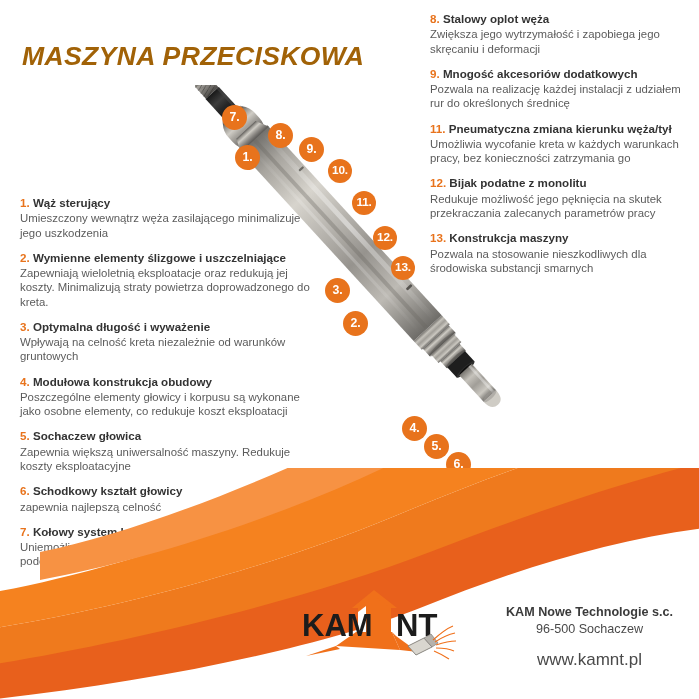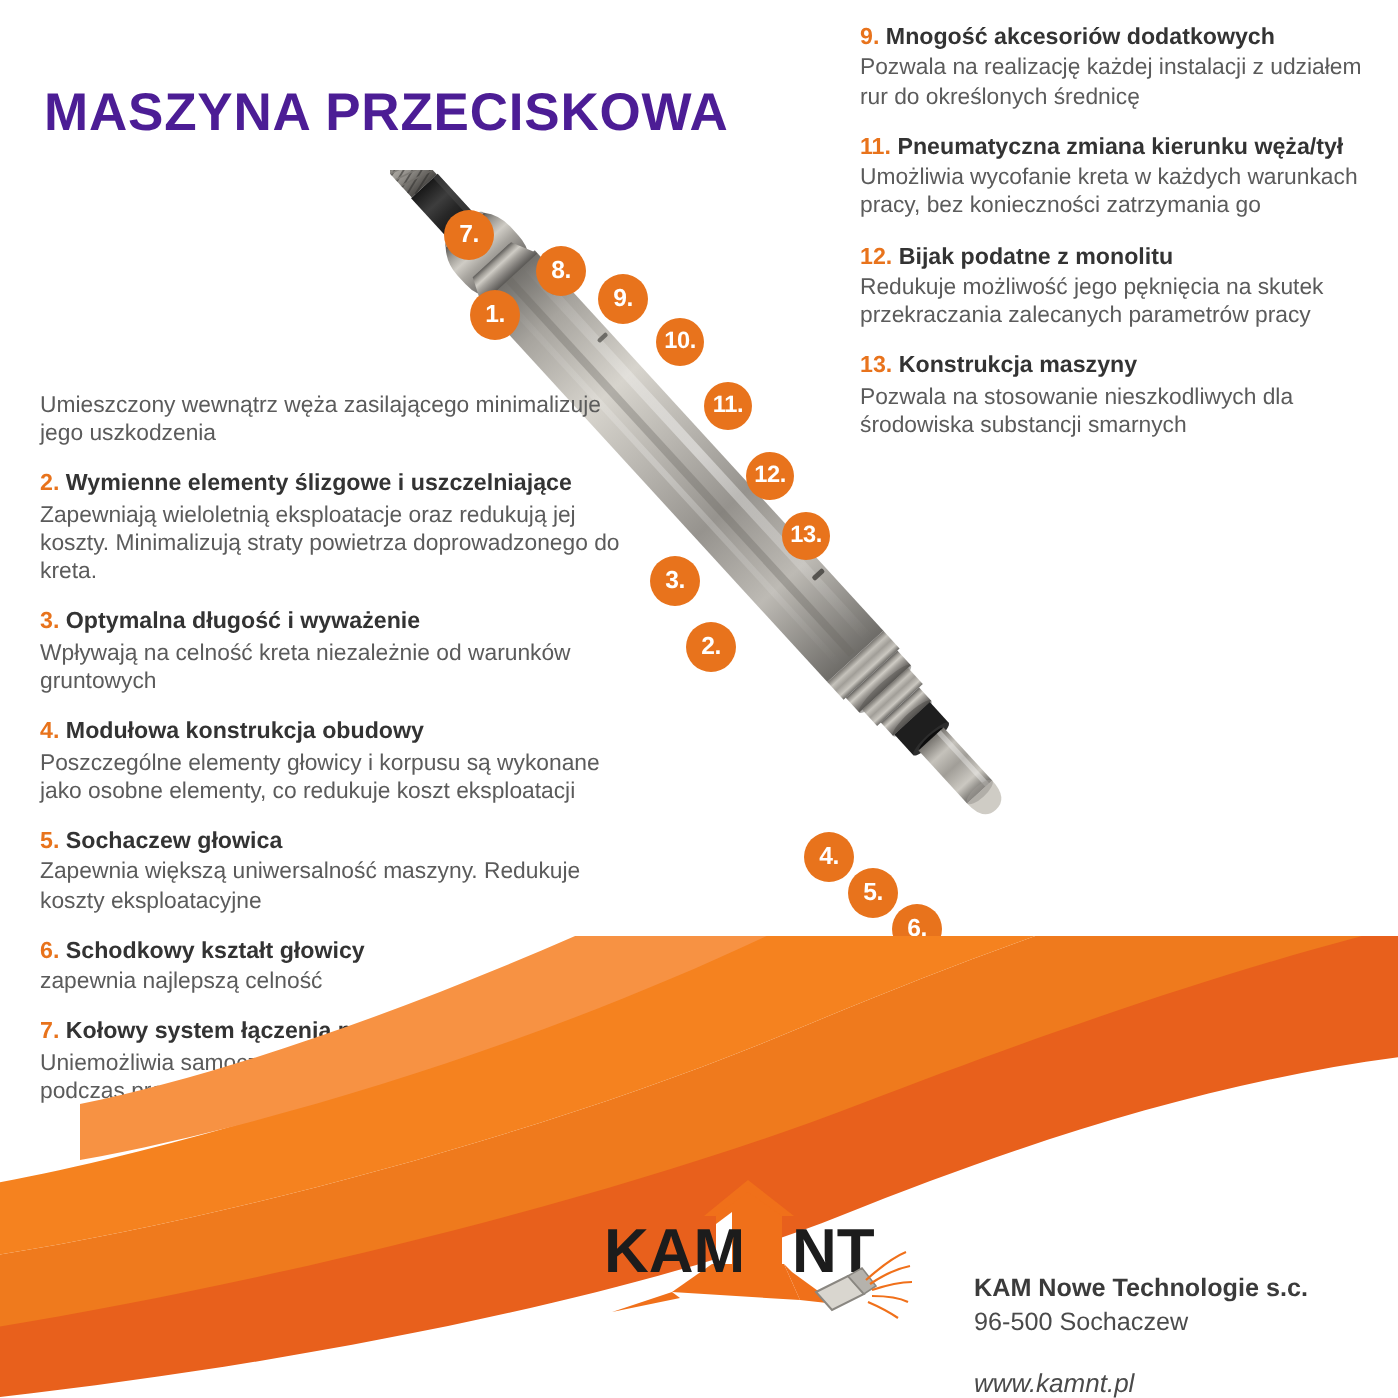--- a/index.html
+++ b/index.html
@@ -10,22 +10,23 @@
     overflow:hidden;
     position:relative;
     -webkit-font-smoothing:antialiased;
   }
   #poster{position:absolute;inset:0;width:699px;height:699px;overflow:hidden;}
 
   
   .title{
     position:absolute;left:22px;top:41px;
     font-size:26.5px;font-weight:bold;letter-spacing:0.4px;
-    color:#4c1d95;
+    color:#a16207;
     font-family:"Liberation Sans", sans-serif;
+    font-style:italic;
   }
 
   
   .col{position:absolute;}
   .col-left{left:20px;top:196px;width:290px;}
   .col-right{left:430px;top:12px;width:262px;}
 
   .feat{margin-bottom:11px;}
   .feat:last-child{margin-bottom:0;}
   .feat-head{
@@ -58,24 +59,24 @@
 
   
   .wave{position:absolute;left:0;top:468px;width:699px;height:231px;}
   .wave svg{display:block;}
 
   
   .logo{position:absolute;left:296px;top:588px;width:160px;height:72px;}
   .logo svg{display:block;}
 
   
-  .contact{position:absolute;left:487px;top:636px;width:205px;}
+  .contact{position:absolute;left:487px;top:604px;width:205px;text-align:center;}
   .contact .c-name{font-size:12.6px;font-weight:bold;color:#3b3b3b;line-height:16.5px;}
   .contact .c-line{font-size:12.6px;color:#4a4a4a;line-height:16.5px;}
-  .contact .c-web{font-size:13px;color:#4a4a4a;line-height:16px;margin-top:15px;font-style:italic;}
+  .contact .c-web{font-size:17px;color:#4a4a4a;line-height:16px;margin-top:15px;}
 </style>
 </head>
 <body>
 
 <div id="poster">
 
   <div class="title">MASZYNA PRZECISKOWA</div>
 
   <div class="machine">
     <svg width="350" height="410" viewBox="0 0 350 410" xmlns="http://www.w3.org/2000/svg">
@@ -198,20 +199,24 @@
   <div class="badge b-sm" style="left:391px;top:256px;">13.</div>
   <div class="badge" style="left:325px;top:278px;">3.</div>
   <div class="badge" style="left:343px;top:311px;">2.</div>
   <div class="badge" style="left:402px;top:416px;">4.</div>
   <div class="badge" style="left:424px;top:434px;">5.</div>
   <div class="badge" style="left:446px;top:452px;">6.</div>
 
   <div class="col col-left">
 
     <div class="feat">
+      <div class="feat-head">
+        <span class="feat-num">1.</span>
+        <span>Wąż sterujący</span>
+      </div>
       <div class="feat-body">Umieszczony wewnątrz węża zasilającego minimalizuje jego uszkodzenia</div>
     </div>
 
     <div class="feat">
       <div class="feat-head">
         <span class="feat-num">2.</span>
         <span>Wymienne elementy ślizgowe i uszczelniające</span>
       </div>
       <div class="feat-body">Zapewniają wieloletnią eksploatacje oraz redukują jej koszty. Minimalizują straty powietrza doprowadzonego do kreta.</div>
     </div>
@@ -253,20 +258,27 @@
         <span class="feat-num">7.</span>
         <span>Kołowy system łączenia przewodów zasilających</span>
       </div>
       <div class="feat-body">Uniemożliwia samoczynne rozkręcenie się złączy podczas pracy.</div>
     </div>
 
   </div>
 
   <div class="col col-right">
 
+    <div class="feat">
+      <div class="feat-head">
+        <span class="feat-num">8.</span>
+        <span>Stalowy oplot węża</span>
+      </div>
+      <div class="feat-body">Zwiększa jego wytrzymałość i zapobiega jego skręcaniu i deformacji</div>
+    </div>
 
     <div class="feat">
       <div class="feat-head">
         <span class="feat-num">9.</span>
         <span>Mnogość akcesoriów dodatkowych</span>
       </div>
       <div class="feat-body">Pozwala na realizację każdej instalacji z udziałem rur do określonych średnicę</div>
     </div>
 
 

